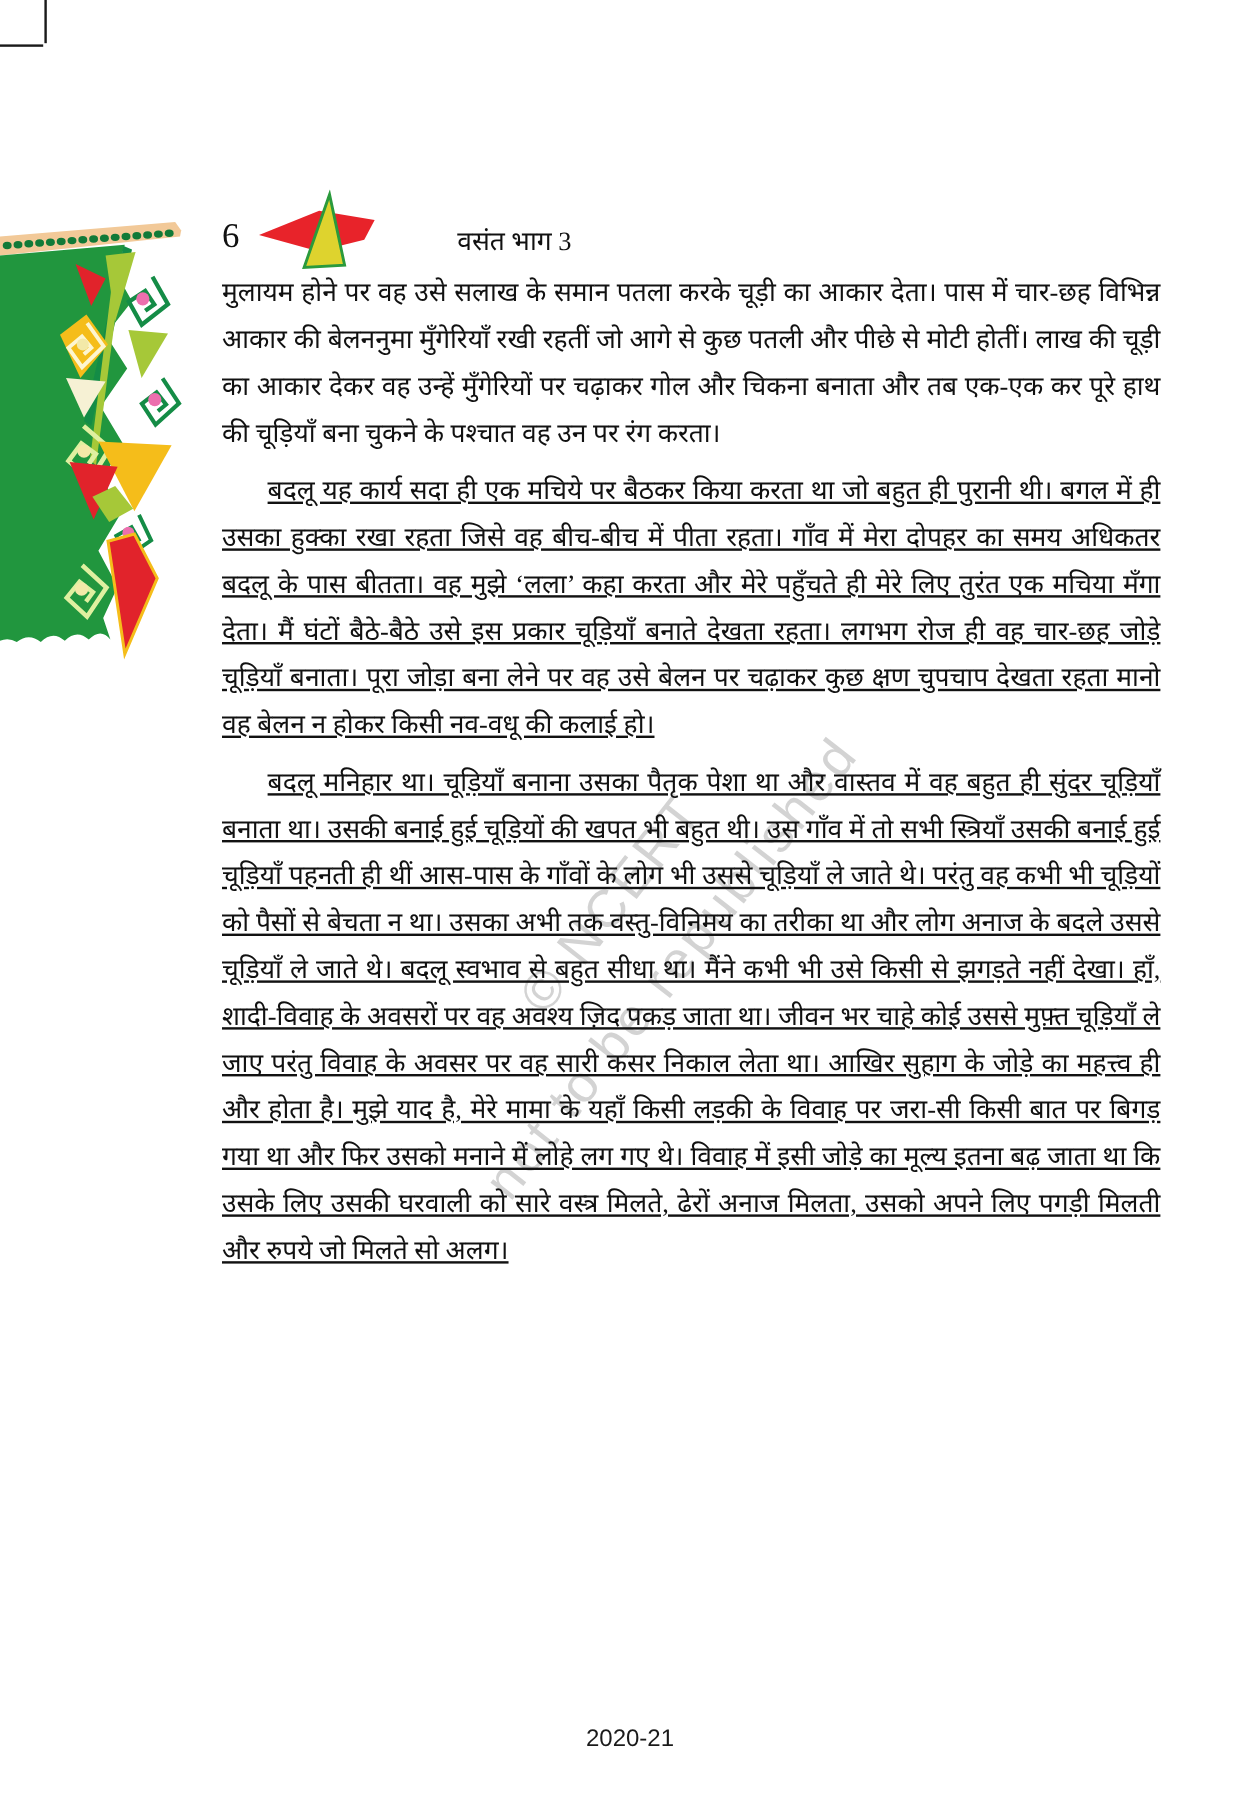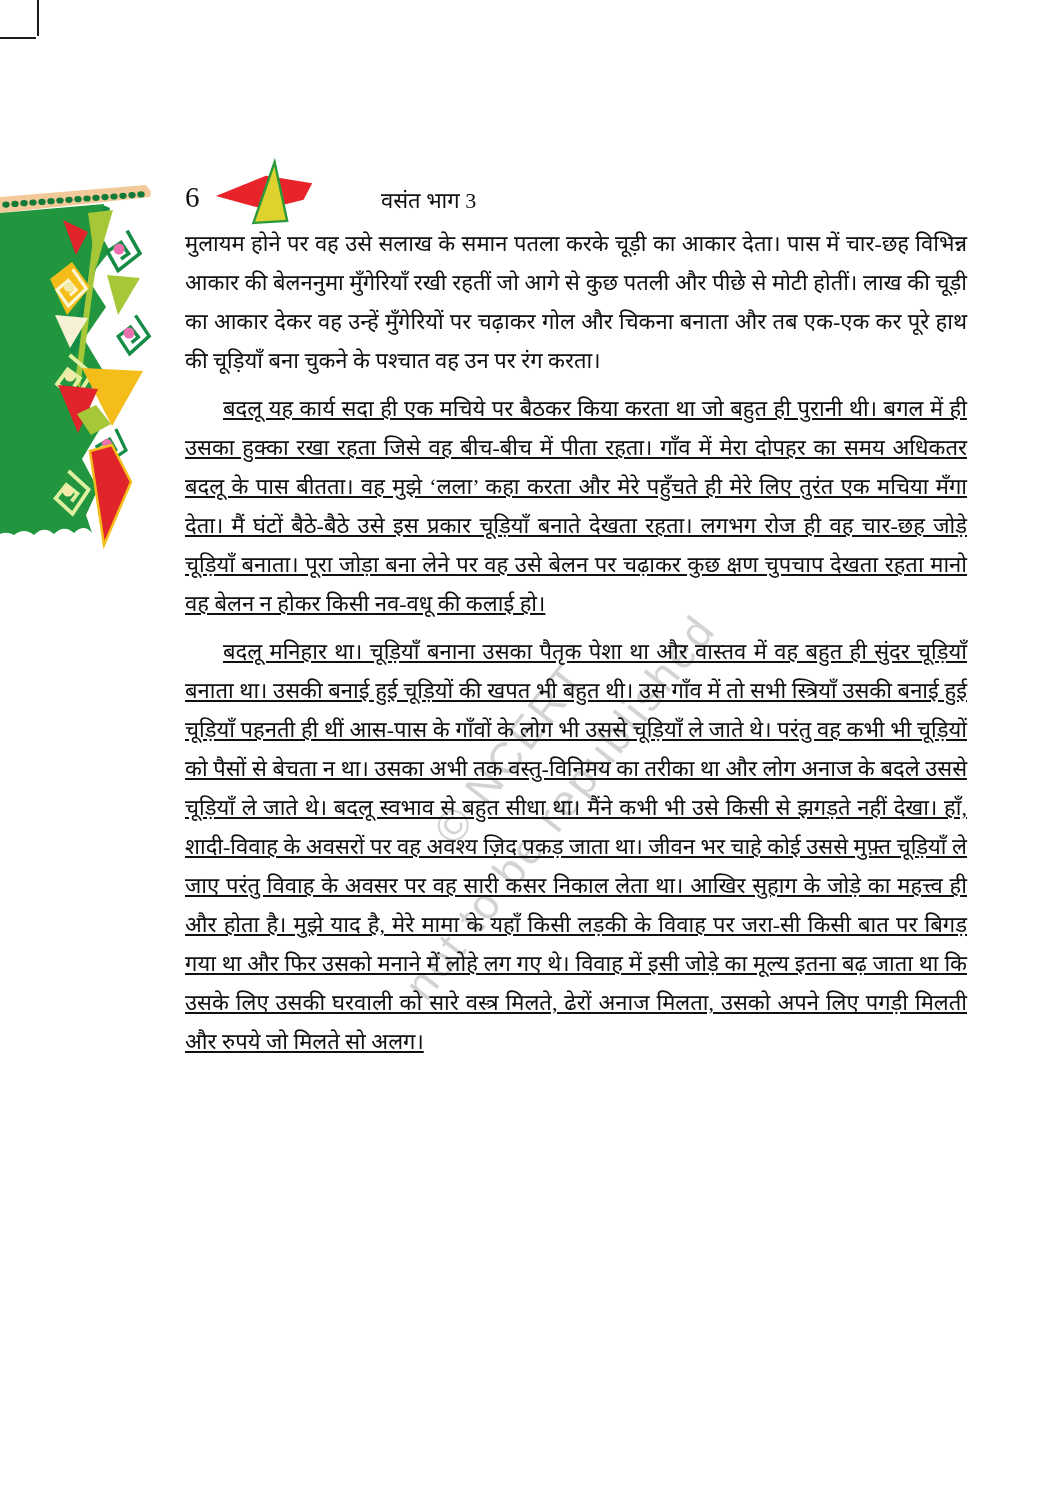--- a/index.html
+++ b/index.html
@@ -131,14 +131,15 @@
 
   <div class="wm wm1">© NCERT</div>
   <div class="wm wm2">not to be republished</div>
 
   <div class="body-text">
       <p class="">मुलायम होने पर वह उसे सलाख के समान पतला करके चूड़ी का आकार देता। पास में चार-छह विभिन्न आकार की बेलननुमा मुँगेरियाँ रखी रहतीं जो आगे से कुछ पतली और पीछे से मोटी होतीं। लाख की चूड़ी का आकार देकर वह उन्हें मुँगेरियों पर चढ़ाकर गोल और चिकना बनाता और तब एक-एक कर पूरे हाथ की चूड़ियाँ बना चुकने के पश्चात वह उन पर रंग करता।</p>
       <p class="indent">बदलू यह कार्य सदा ही एक मचिये पर बैठकर किया करता था जो बहुत ही पुरानी थी। बगल में ही उसका हुक्का रखा रहता जिसे वह बीच-बीच में पीता रहता। गाँव में मेरा दोपहर का समय अधिकतर बदलू के पास बीतता। वह मुझे ‘लला’ कहा करता और मेरे पहुँचते ही मेरे लिए तुरंत एक मचिया मँगा देता। मैं घंटों बैठे-बैठे उसे इस प्रकार चूड़ियाँ बनाते देखता रहता। लगभग रोज ही वह चार-छह जोड़े चूड़ियाँ बनाता। पूरा जोड़ा बना लेने पर वह उसे बेलन पर चढ़ाकर कुछ क्षण चुपचाप देखता रहता मानो वह बेलन न होकर किसी नव-वधू की कलाई हो।</p>
       <p class="indent">बदलू मनिहार था। चूड़ियाँ बनाना उसका पैतृक पेशा था और वास्तव में वह बहुत ही सुंदर चूड़ियाँ बनाता था। उसकी बनाई हुई चूड़ियों की खपत भी बहुत थी। उस गाँव में तो सभी स्त्रियाँ उसकी बनाई हुई चूड़ियाँ पहनती ही थीं आस-पास के गाँवों के लोग भी उससे चूड़ियाँ ले जाते थे। परंतु वह कभी भी चूड़ियों को पैसों से बेचता न था। उसका अभी तक वस्तु-विनिमय का तरीका था और लोग अनाज के बदले उससे चूड़ियाँ ले जाते थे। बदलू स्वभाव से बहुत सीधा था। मैंने कभी भी उसे किसी से झगड़ते नहीं देखा। हाँ, शादी-विवाह के अवसरों पर वह अवश्य ज़िद पकड़ जाता था। जीवन भर चाहे कोई उससे मुफ़्त चूड़ियाँ ले जाए परंतु विवाह के अवसर पर वह सारी कसर निकाल लेता था। आखिर सुहाग के जोड़े का महत्त्व ही और होता है। मुझे याद है, मेरे मामा के यहाँ किसी लड़की के विवाह पर जरा-सी किसी बात पर बिगड़ गया था और फिर उसको मनाने में लोहे लग गए थे। विवाह में इसी जोड़े का मूल्य इतना बढ़ जाता था कि उसके लिए उसकी घरवाली को सारे वस्त्र मिलते, ढेरों अनाज मिलता, उसको अपने लिए पगड़ी मिलती और रुपये जो मिलते सो अलग।</p>
     </div>
 
+  <div class="footer">2020-21</div>
 
 </div>
 
 </body></html>

